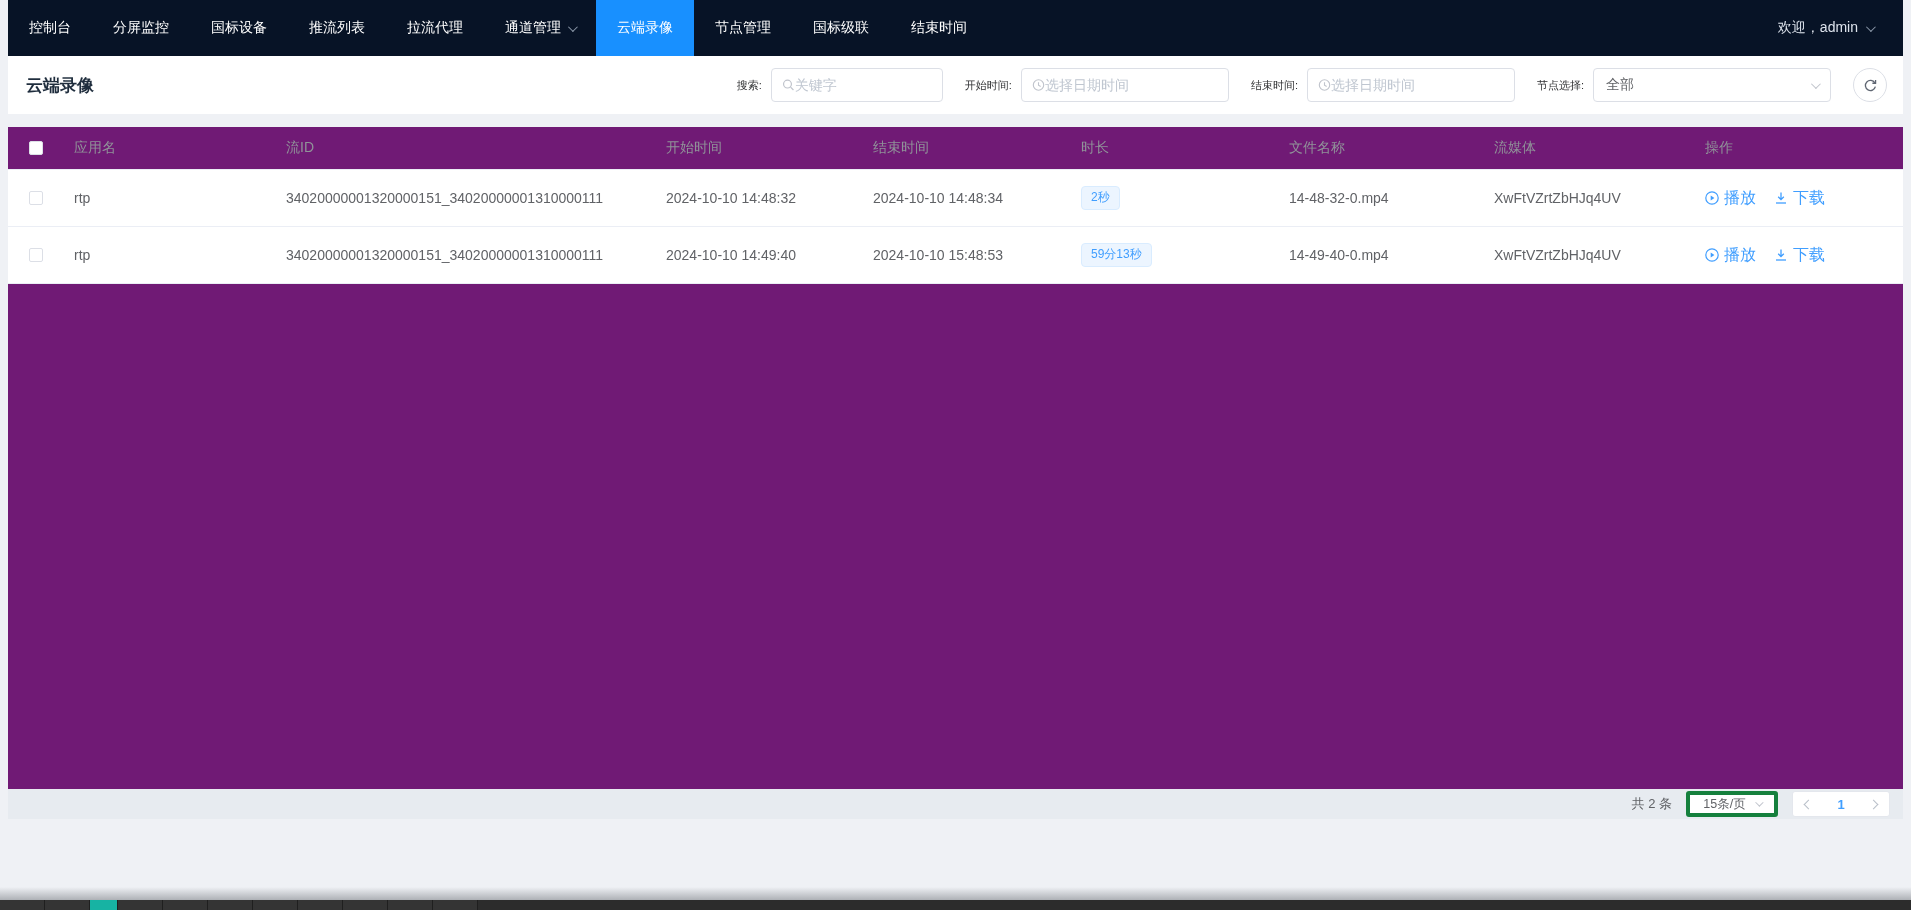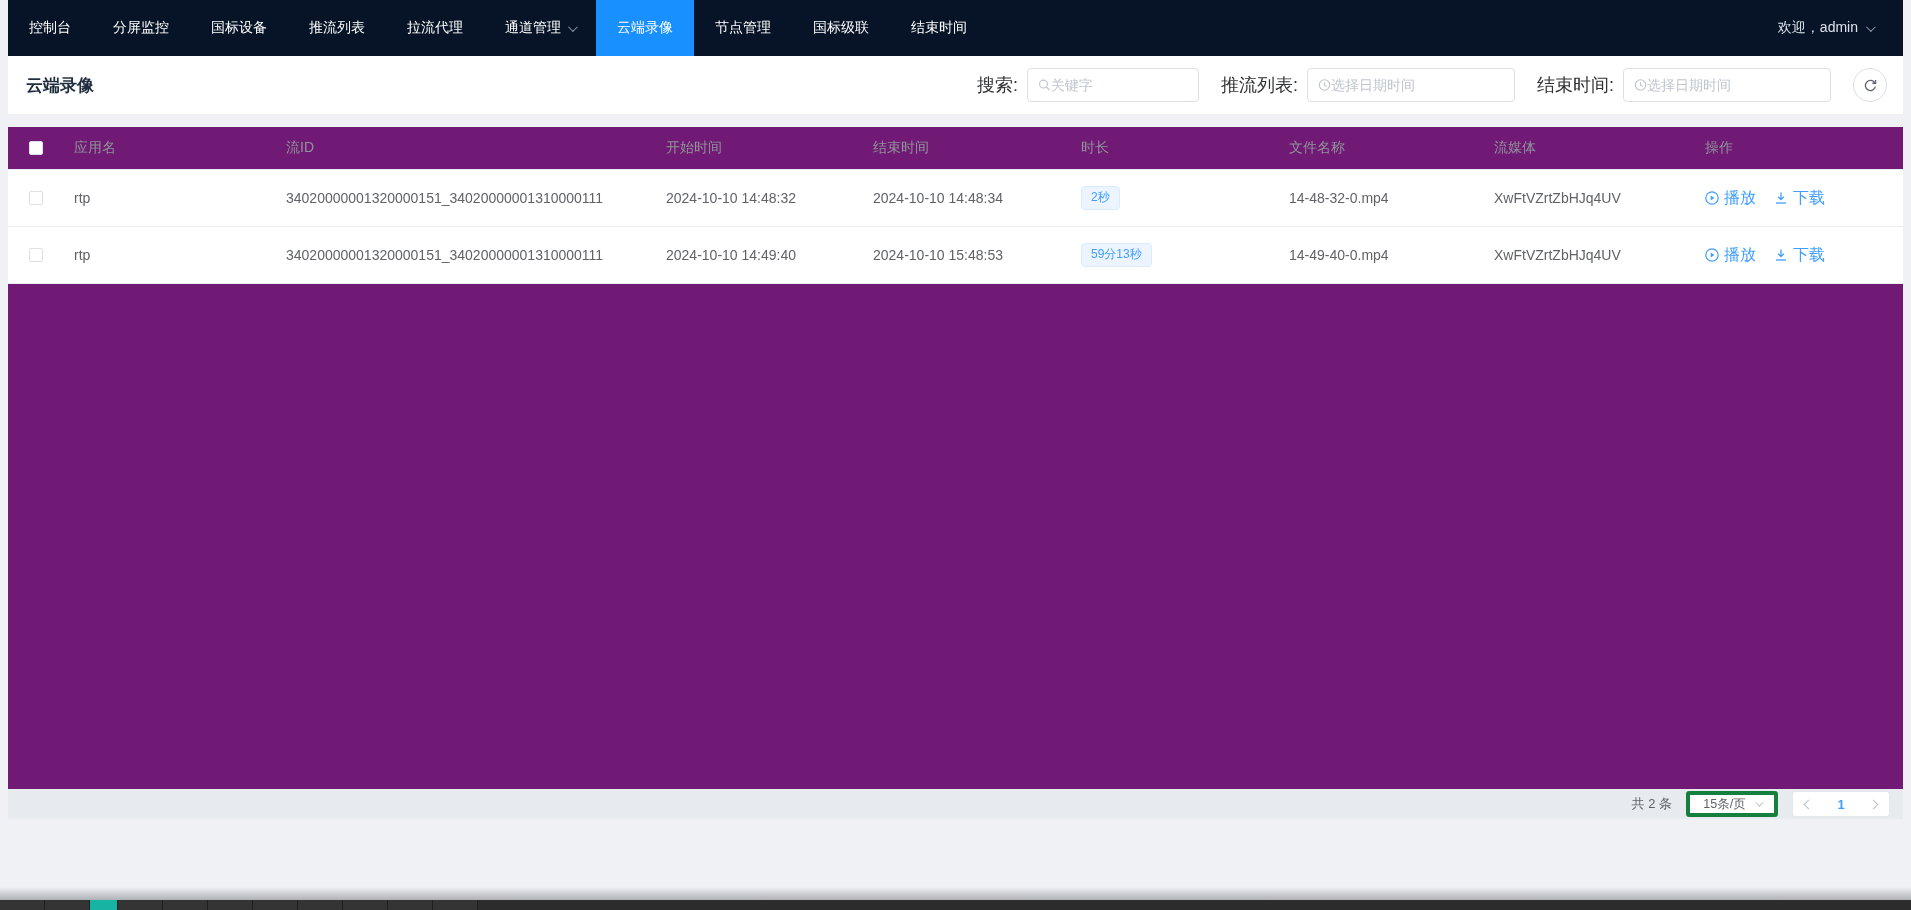--- a/index.html
+++ b/index.html
@@ -27,21 +27,21 @@
   }
   .nav-item .chev { margin-left: 7px; }
 
   
   .toolbar {
     height: 58px; background: #ffffff; display: flex; align-items: center;
     padding: 0 16px 0 18px; gap: 22px;
   }
   .page-title { font-size: 17px; font-weight: bold; color: #1f2d3d; margin-right: auto; }
   .fgroup { display: flex; align-items: center; gap: 9px; white-space: nowrap; }
-  .flabel { font-size: 18px; color: #303133; }
+  .flabel { font-size: 11px; color: #303133; }
   .tb-input {
     height: 34px; border: 1px solid #dcdfe6; border-radius: 4px; background: #fff;
     display: flex; align-items: center; padding: 0 10px; gap: 0;
   }
   .tb-input input {
     border: none; outline: none; width: 100%; font-size: 14px; color: #606266;
     font-family: inherit; background: transparent;
   }
   .tb-input input::placeholder { color: #bfc6d0; }
   .w-search { width: 172px; }
@@ -148,41 +148,48 @@
       <div class="tb-input w-search">
         <svg width="14" height="14" viewBox="0 0 14 14">
           <circle cx="6" cy="6" r="4.3" fill="none" stroke="#c0c4cc" stroke-width="1.3"></circle>
           <line x1="9.4" y1="9.4" x2="12.5" y2="12.5" stroke="#c0c4cc" stroke-width="1.3"></line>
         </svg>
         <input type="text" placeholder="关键字" style="">
       </div>
     </div>
 
     <div class="fgroup">
-      <span class="flabel">推流列表:</span>
+      <span class="flabel">开始时间:</span>
       <div class="tb-input w-date">
         <svg width="14" height="14" viewBox="0 0 14 14">
           <circle cx="7" cy="7" r="5.6" fill="none" stroke="#c0c4cc" stroke-width="1.2"></circle>
           <path d="M7 4v3.3l2.3 1.3" fill="none" stroke="#c0c4cc" stroke-width="1.2"></path>
         </svg>
         <input type="text" placeholder="选择日期时间" style="">
       </div>
     </div>
 
     <div class="fgroup">
       <span class="flabel">结束时间:</span>
       <div class="tb-input w-date">
         <svg width="14" height="14" viewBox="0 0 14 14">
           <circle cx="7" cy="7" r="5.6" fill="none" stroke="#c0c4cc" stroke-width="1.2"></circle>
           <path d="M7 4v3.3l2.3 1.3" fill="none" stroke="#c0c4cc" stroke-width="1.2"></path>
         </svg>
         <input type="text" placeholder="选择日期时间" style="">
       </div>
     </div>
 
+    <div class="fgroup">
+      <span class="flabel">节点选择:</span>
+      <div class="select">
+        <span>全部</span>
+        <span class="chev"></span>
+      </div>
+    </div>
 
     <div class="refresh-btn">
       <svg width="15" height="15" viewBox="0 0 16 16">
         <path d="M13.2 9.2 A5.4 5.4 0 1 1 12.6 5.2" fill="none" stroke="#5f6672" stroke-width="1.4"></path>
         <path d="M13.4 2.2 v3.4 h-3.4" fill="none" stroke="#5f6672" stroke-width="1.4"></path>
       </svg>
     </div>
   </div>
 
   <div class="spacer"></div>

